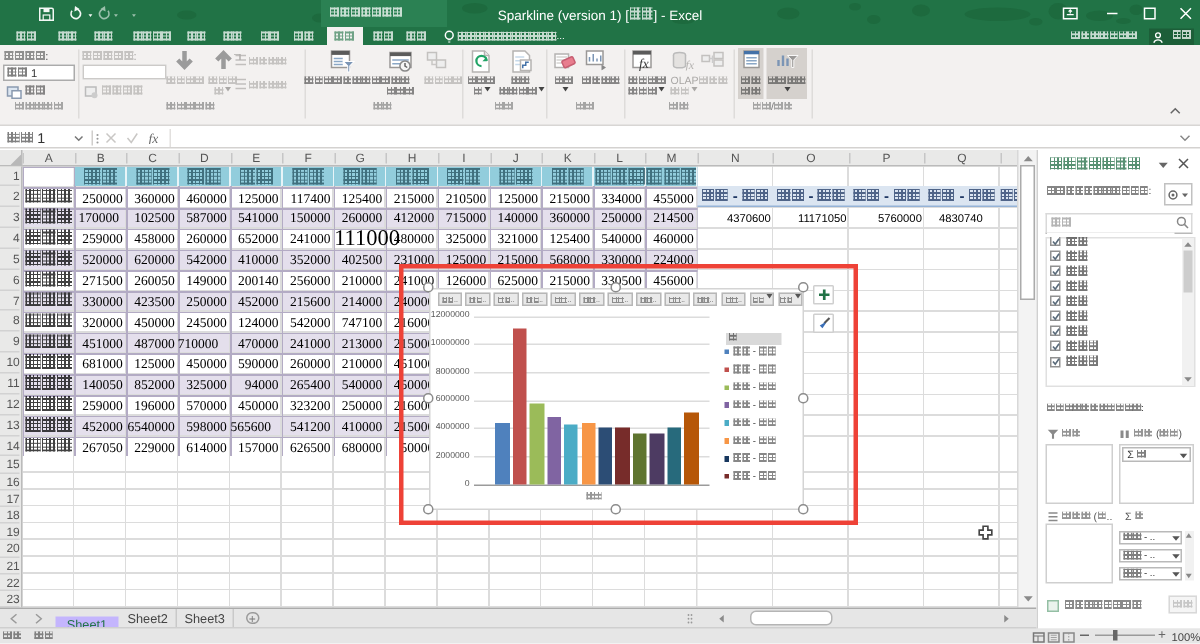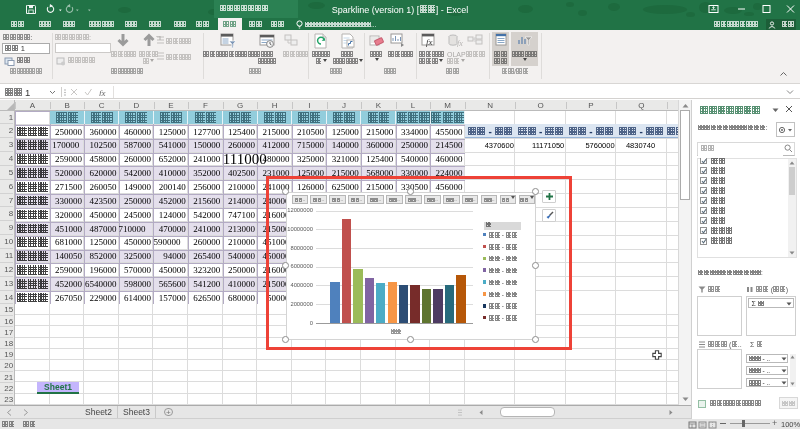--- a/index.html
+++ b/index.html
@@ -262,21 +262,21 @@
 <div class="ser" style="position:absolute;left:326.6px;top:112px;width:34.6px;height:12px;font-size:12.5px;line-height:12px;color:#24505e;text-align:center;white-space:nowrap;overflow:hidden"><i class="z d"></i><i class="z d"></i></div>
 <div class="ser" style="position:absolute;left:361.2px;top:112px;width:34.6px;height:12px;font-size:12.5px;line-height:12px;color:#24505e;text-align:center;white-space:nowrap;overflow:hidden"><i class="z d"></i><i class="z d"></i></div>
 <div class="ser" style="position:absolute;left:395.8px;top:112px;width:34.6px;height:12px;font-size:12.5px;line-height:12px;color:#24505e;text-align:center;white-space:nowrap;overflow:hidden"><i class="z d"></i><i class="z d"></i><i class="z d"></i></div>
 <div class="ser" style="position:absolute;left:430.40000000000003px;top:112px;width:34.6px;height:12px;font-size:12.5px;line-height:12px;color:#24505e;text-align:center;white-space:nowrap;overflow:hidden"><i class="z d"></i><i class="z d"></i><i class="z d"></i></div>
 <div style="position:absolute;left:16.2px;top:111.5px;width:32.6px;height:11.9px;background:#fff"></div>
 <div class="ser" style="position:absolute;left:16px;top:125.55px;width:33px;height:12px;font-size:11.5px;line-height:12px;color:#000;text-align:center;white-space:nowrap"><i class="z d"></i><i class="z d"></i><i class="z d"></i></div>
 <div class="ser" style="position:absolute;left:49.8px;top:125.55px;width:32.1px;height:12px;font-size:9px;line-height:12px;color:#000;text-align:right;white-space:nowrap">250000</div>
 <div class="ser" style="position:absolute;left:84.4px;top:125.55px;width:32.1px;height:12px;font-size:9px;line-height:12px;color:#000;text-align:right;white-space:nowrap">360000</div>
 <div class="ser" style="position:absolute;left:119.00000000000001px;top:125.55px;width:32.1px;height:12px;font-size:9px;line-height:12px;color:#000;text-align:right;white-space:nowrap">460000</div>
 <div class="ser" style="position:absolute;left:153.6px;top:125.55px;width:32.1px;height:12px;font-size:9px;line-height:12px;color:#000;text-align:right;white-space:nowrap">125000</div>
-<div class="ser" style="position:absolute;left:188.2px;top:125.55px;width:32.1px;height:12px;font-size:9px;line-height:12px;color:#000;text-align:right;white-space:nowrap">127700</div>
+<div class="ser" style="position:absolute;left:188.2px;top:125.55px;width:32.1px;height:12px;font-size:9px;line-height:12px;color:#000;text-align:right;white-space:nowrap">117400</div>
 <div class="ser" style="position:absolute;left:222.8px;top:125.55px;width:32.1px;height:12px;font-size:9px;line-height:12px;color:#000;text-align:right;white-space:nowrap">125400</div>
 <div class="ser" style="position:absolute;left:257.40000000000003px;top:125.55px;width:32.1px;height:12px;font-size:9px;line-height:12px;color:#000;text-align:right;white-space:nowrap">215000</div>
 <div class="ser" style="position:absolute;left:292.0px;top:125.55px;width:32.1px;height:12px;font-size:9px;line-height:12px;color:#000;text-align:right;white-space:nowrap">210500</div>
 <div class="ser" style="position:absolute;left:326.6px;top:125.55px;width:32.1px;height:12px;font-size:9px;line-height:12px;color:#000;text-align:right;white-space:nowrap">125000</div>
 <div class="ser" style="position:absolute;left:361.2px;top:125.55px;width:32.1px;height:12px;font-size:9px;line-height:12px;color:#000;text-align:right;white-space:nowrap">215000</div>
 <div class="ser" style="position:absolute;left:395.8px;top:125.55px;width:32.1px;height:12px;font-size:9px;line-height:12px;color:#000;text-align:right;white-space:nowrap">334000</div>
 <div class="ser" style="position:absolute;left:430.40000000000003px;top:125.55px;width:32.1px;height:12px;font-size:9px;line-height:12px;color:#000;text-align:right;white-space:nowrap">455000</div>
 <div class="ser" style="position:absolute;left:16px;top:139.39999999999998px;width:33px;height:12px;font-size:11.5px;line-height:12px;color:#000;text-align:center;white-space:nowrap"><i class="z d"></i><i class="z d"></i><i class="z d"></i></div>
 <div class="ser" style="position:absolute;left:49.8px;top:139.39999999999998px;width:32.1px;height:12px;font-size:9px;line-height:12px;color:#000;text-align:center;white-space:nowrap">170000</div>
 <div class="ser" style="position:absolute;left:84.4px;top:139.39999999999998px;width:32.1px;height:12px;font-size:9px;line-height:12px;color:#000;text-align:right;white-space:nowrap">102500</div>
@@ -350,21 +350,21 @@
 <div class="ser" style="position:absolute;left:84.4px;top:222.5px;width:32.1px;height:12px;font-size:9px;line-height:12px;color:#000;text-align:right;white-space:nowrap">487000</div>
 <div class="ser" style="position:absolute;left:106px;top:222.5px;width:52px;height:12px;font-size:9px;line-height:12px;color:#000;text-align:center;white-space:nowrap">710000</div>
 <div class="ser" style="position:absolute;left:153.6px;top:222.5px;width:32.1px;height:12px;font-size:9px;line-height:12px;color:#000;text-align:right;white-space:nowrap">470000</div>
 <div class="ser" style="position:absolute;left:188.2px;top:222.5px;width:32.1px;height:12px;font-size:9px;line-height:12px;color:#000;text-align:right;white-space:nowrap">241000</div>
 <div class="ser" style="position:absolute;left:222.8px;top:222.5px;width:32.1px;height:12px;font-size:9px;line-height:12px;color:#000;text-align:right;white-space:nowrap">213000</div>
 <div class="ser" style="position:absolute;left:257.40000000000003px;top:222.5px;width:32.1px;height:12px;font-size:9px;line-height:12px;color:#000;text-align:right;white-space:nowrap">215000</div>
 <div class="ser" style="position:absolute;left:16px;top:236.34999999999997px;width:33px;height:12px;font-size:11.5px;line-height:12px;color:#000;text-align:center;white-space:nowrap"><i class="z d"></i><i class="z d"></i><i class="z d"></i></div>
 <div class="ser" style="position:absolute;left:49.8px;top:236.34999999999997px;width:32.1px;height:12px;font-size:9px;line-height:12px;color:#000;text-align:right;white-space:nowrap">681000</div>
 <div class="ser" style="position:absolute;left:84.4px;top:236.34999999999997px;width:32.1px;height:12px;font-size:9px;line-height:12px;color:#000;text-align:right;white-space:nowrap">125000</div>
 <div class="ser" style="position:absolute;left:119.00000000000001px;top:236.34999999999997px;width:32.1px;height:12px;font-size:9px;line-height:12px;color:#000;text-align:right;white-space:nowrap">450000</div>
-<div class="ser" style="position:absolute;left:153.6px;top:236.34999999999997px;width:32.1px;height:12px;font-size:9px;line-height:12px;color:#000;text-align:left;white-space:nowrap">590000</div>
+<div class="ser" style="position:absolute;left:153.6px;top:236.34999999999997px;width:32.1px;height:12px;font-size:9px;line-height:12px;color:#000;text-align:right;white-space:nowrap">590000</div>
 <div class="ser" style="position:absolute;left:188.2px;top:236.34999999999997px;width:32.1px;height:12px;font-size:9px;line-height:12px;color:#000;text-align:right;white-space:nowrap">260000</div>
 <div class="ser" style="position:absolute;left:222.8px;top:236.34999999999997px;width:32.1px;height:12px;font-size:9px;line-height:12px;color:#000;text-align:right;white-space:nowrap">210000</div>
 <div class="ser" style="position:absolute;left:257.40000000000003px;top:236.34999999999997px;width:32.1px;height:12px;font-size:9px;line-height:12px;color:#000;text-align:right;white-space:nowrap">451000</div>
 <div class="ser" style="position:absolute;left:16px;top:250.2px;width:33px;height:12px;font-size:11.5px;line-height:12px;color:#000;text-align:center;white-space:nowrap"><i class="z d"></i><i class="z d"></i><i class="z d"></i></div>
 <div class="ser" style="position:absolute;left:49.8px;top:250.2px;width:32.1px;height:12px;font-size:9px;line-height:12px;color:#000;text-align:right;white-space:nowrap">140050</div>
 <div class="ser" style="position:absolute;left:84.4px;top:250.2px;width:32.1px;height:12px;font-size:9px;line-height:12px;color:#000;text-align:right;white-space:nowrap">852000</div>
 <div class="ser" style="position:absolute;left:119.00000000000001px;top:250.2px;width:32.1px;height:12px;font-size:9px;line-height:12px;color:#000;text-align:right;white-space:nowrap">325000</div>
 <div class="ser" style="position:absolute;left:153.6px;top:250.2px;width:32.1px;height:12px;font-size:9px;line-height:12px;color:#000;text-align:right;white-space:nowrap">94000</div>
 <div class="ser" style="position:absolute;left:188.2px;top:250.2px;width:32.1px;height:12px;font-size:9px;line-height:12px;color:#000;text-align:right;white-space:nowrap">265400</div>
 <div class="ser" style="position:absolute;left:222.8px;top:250.2px;width:32.1px;height:12px;font-size:9px;line-height:12px;color:#000;text-align:right;white-space:nowrap">540000</div>
@@ -374,21 +374,21 @@
 <div class="ser" style="position:absolute;left:84.4px;top:264.05px;width:32.1px;height:12px;font-size:9px;line-height:12px;color:#000;text-align:right;white-space:nowrap">196000</div>
 <div class="ser" style="position:absolute;left:119.00000000000001px;top:264.05px;width:32.1px;height:12px;font-size:9px;line-height:12px;color:#000;text-align:right;white-space:nowrap">570000</div>
 <div class="ser" style="position:absolute;left:153.6px;top:264.05px;width:32.1px;height:12px;font-size:9px;line-height:12px;color:#000;text-align:right;white-space:nowrap">450000</div>
 <div class="ser" style="position:absolute;left:188.2px;top:264.05px;width:32.1px;height:12px;font-size:9px;line-height:12px;color:#000;text-align:right;white-space:nowrap">323200</div>
 <div class="ser" style="position:absolute;left:222.8px;top:264.05px;width:32.1px;height:12px;font-size:9px;line-height:12px;color:#000;text-align:right;white-space:nowrap">250000</div>
 <div class="ser" style="position:absolute;left:257.40000000000003px;top:264.05px;width:32.1px;height:12px;font-size:9px;line-height:12px;color:#000;text-align:right;white-space:nowrap">216000</div>
 <div class="ser" style="position:absolute;left:16px;top:277.9px;width:33px;height:12px;font-size:11.5px;line-height:12px;color:#000;text-align:center;white-space:nowrap"><i class="z d"></i><i class="z d"></i><i class="z d"></i></div>
 <div class="ser" style="position:absolute;left:49.8px;top:277.9px;width:32.1px;height:12px;font-size:9px;line-height:12px;color:#000;text-align:right;white-space:nowrap">452000</div>
 <div class="ser" style="position:absolute;left:84.4px;top:277.9px;width:32.1px;height:12px;font-size:9px;line-height:12px;color:#000;text-align:right;white-space:nowrap">6540000</div>
 <div class="ser" style="position:absolute;left:119.00000000000001px;top:277.9px;width:32.1px;height:12px;font-size:9px;line-height:12px;color:#000;text-align:right;white-space:nowrap">598000</div>
-<div class="ser" style="position:absolute;left:153.6px;top:277.9px;width:32.1px;height:16px;font-size:9px;line-height:12px;color:#000;text-align:right;white-space:nowrap">565600</div>
+<div class="ser" style="position:absolute;left:153.6px;top:277.9px;width:32.1px;height:16px;font-size:9px;line-height:12px;color:#000;white-space:nowrap">565600</div>
 <div class="ser" style="position:absolute;left:188.2px;top:277.9px;width:32.1px;height:12px;font-size:9px;line-height:12px;color:#000;text-align:right;white-space:nowrap">541200</div>
 <div class="ser" style="position:absolute;left:222.8px;top:277.9px;width:32.1px;height:12px;font-size:9px;line-height:12px;color:#000;text-align:right;white-space:nowrap">410000</div>
 <div class="ser" style="position:absolute;left:257.40000000000003px;top:277.9px;width:32.1px;height:12px;font-size:9px;line-height:12px;color:#000;text-align:right;white-space:nowrap">215000</div>
 <div class="ser" style="position:absolute;left:16px;top:291.74999999999994px;width:33px;height:12px;font-size:11.5px;line-height:12px;color:#000;text-align:center;white-space:nowrap"><i class="z d"></i><i class="z d"></i><i class="z d"></i></div>
 <div class="ser" style="position:absolute;left:49.8px;top:291.74999999999994px;width:32.1px;height:12px;font-size:9px;line-height:12px;color:#000;text-align:right;white-space:nowrap">267050</div>
 <div class="ser" style="position:absolute;left:84.4px;top:291.74999999999994px;width:32.1px;height:12px;font-size:9px;line-height:12px;color:#000;text-align:right;white-space:nowrap">229000</div>
 <div class="ser" style="position:absolute;left:119.00000000000001px;top:291.74999999999994px;width:32.1px;height:12px;font-size:9px;line-height:12px;color:#000;text-align:right;white-space:nowrap">614000</div>
 <div class="ser" style="position:absolute;left:153.6px;top:291.74999999999994px;width:32.1px;height:12px;font-size:9px;line-height:12px;color:#000;text-align:right;white-space:nowrap">157000</div>
 <div class="ser" style="position:absolute;left:188.2px;top:291.74999999999994px;width:32.1px;height:12px;font-size:9px;line-height:12px;color:#000;text-align:right;white-space:nowrap">626500</div>
 <div class="ser" style="position:absolute;left:222.8px;top:291.74999999999994px;width:32.1px;height:12px;font-size:9px;line-height:12px;color:#000;text-align:right;white-space:nowrap">680000</div>
@@ -548,21 +548,21 @@
     <path d="M0.5 4.5 l3 -3.5 3 3.5z" fill="#8a8a8a"></path>
   </svg>
 <div style="position:absolute;left:680px;top:110px;width:9.5px;height:90px;background:#fff;border:1px solid #ababab"></div>
 <svg class="ab" style="left:682px;top:397px" width="7" height="5" viewBox="0 0 7 5">
     <path d="M0.5 0.5 l3 3.5 3 -3.5z" fill="#8a8a8a"></path>
   </svg>
 <div style="position:absolute;left:0;top:405.2px;width:691px;height:13.6px;background:#e6e6e6;border-top:1px solid #ababab"></div>
 <svg class="ab" style="left:6px;top:408.5px" width="24" height="7" viewBox="0 0 24 7">
     <path d="M5 0.5 L1.5 3.5 5 6.5 M18 0.5 L21.5 3.5 18 6.5" stroke="#9a9a9a" fill="none"></path>
   </svg>
-<div style="position:absolute;left:37px;top:382px;width:42px;height:12.3px;background:#c4b5fd;border-bottom:2px solid #217346;font-size:8.5px;line-height:11px;text-align:center;color:#217346;font-weight:bold">Sheet1</div>
+<div style="position:absolute;left:37px;top:411px;width:42px;height:12.3px;background:#c4b5fd;border-bottom:2px solid #217346;font-size:8.5px;line-height:11px;text-align:center;color:#217346;font-weight:normal">Sheet1</div>
 <div style="position:absolute;left:80px;top:406.2px;width:38px;height:12.3px;font-size:8.5px;line-height:12px;text-align:center;color:#444;border-right:1px solid #c9c9c9">Sheet2</div>
 <div style="position:absolute;left:118px;top:406.2px;width:38px;height:12.3px;font-size:8.5px;line-height:12px;text-align:center;color:#444;border-right:1px solid #c9c9c9">Sheet3</div>
 <div style="position:absolute;left:164px;top:407.7px;width:8.5px;height:8.5px;border:1px solid #9a9a9a;border-radius:50%;color:#777;font-size:8px;line-height:8px;text-align:center">+</div>
 <svg class="ab" style="left:458px;top:409.2px" width="4" height="7" viewBox="0 0 4 7">
     <circle cx="1" cy="1" r=".6" fill="#999"></circle>
     <circle cx="1" cy="3.5" r=".6" fill="#999"></circle>
     <circle cx="1" cy="6" r=".6" fill="#999"></circle>
     <circle cx="3" cy="1" r=".6" fill="#999"></circle>
     <circle cx="3" cy="3.5" r=".6" fill="#999"></circle>
     <circle cx="3" cy="6" r=".6" fill="#999"></circle>

